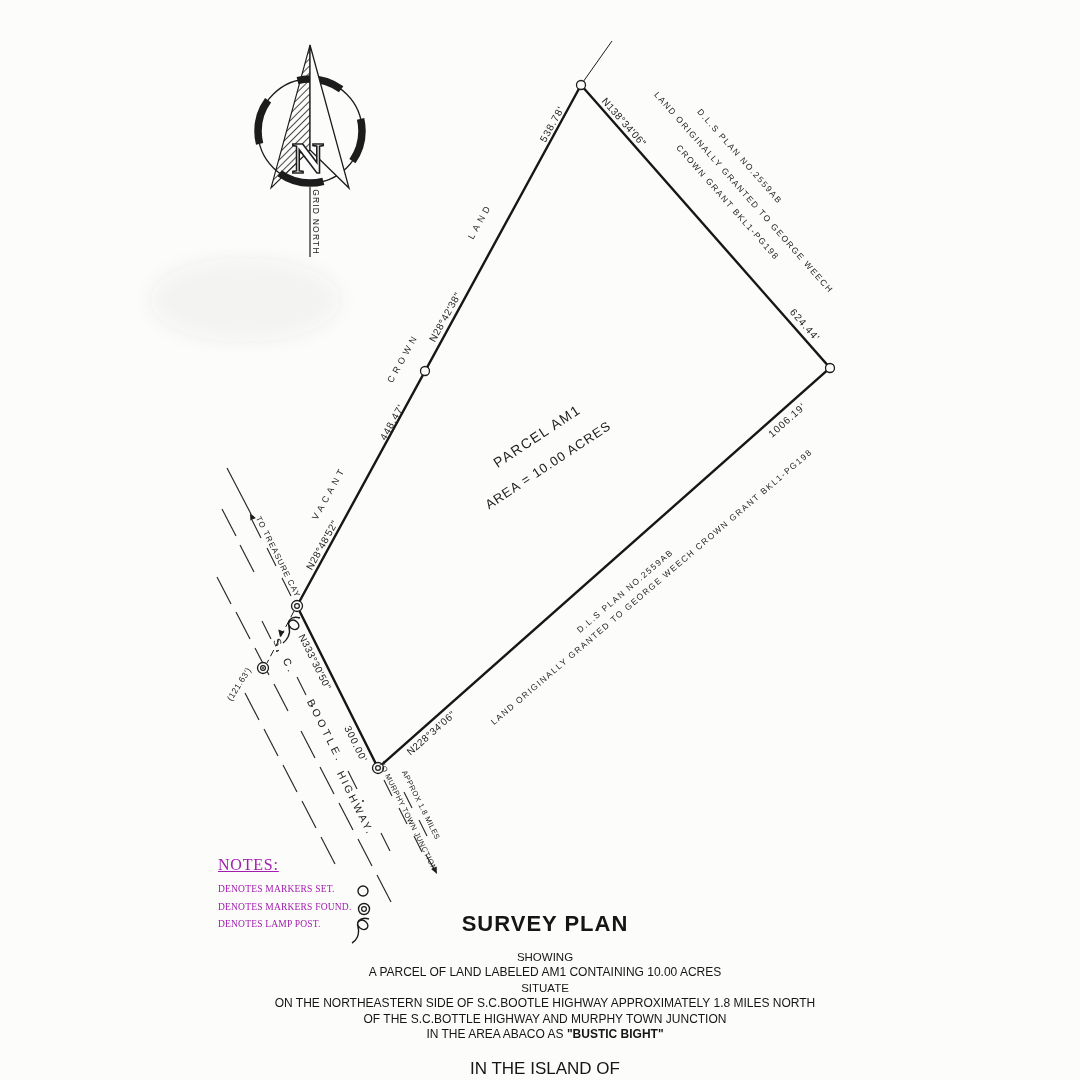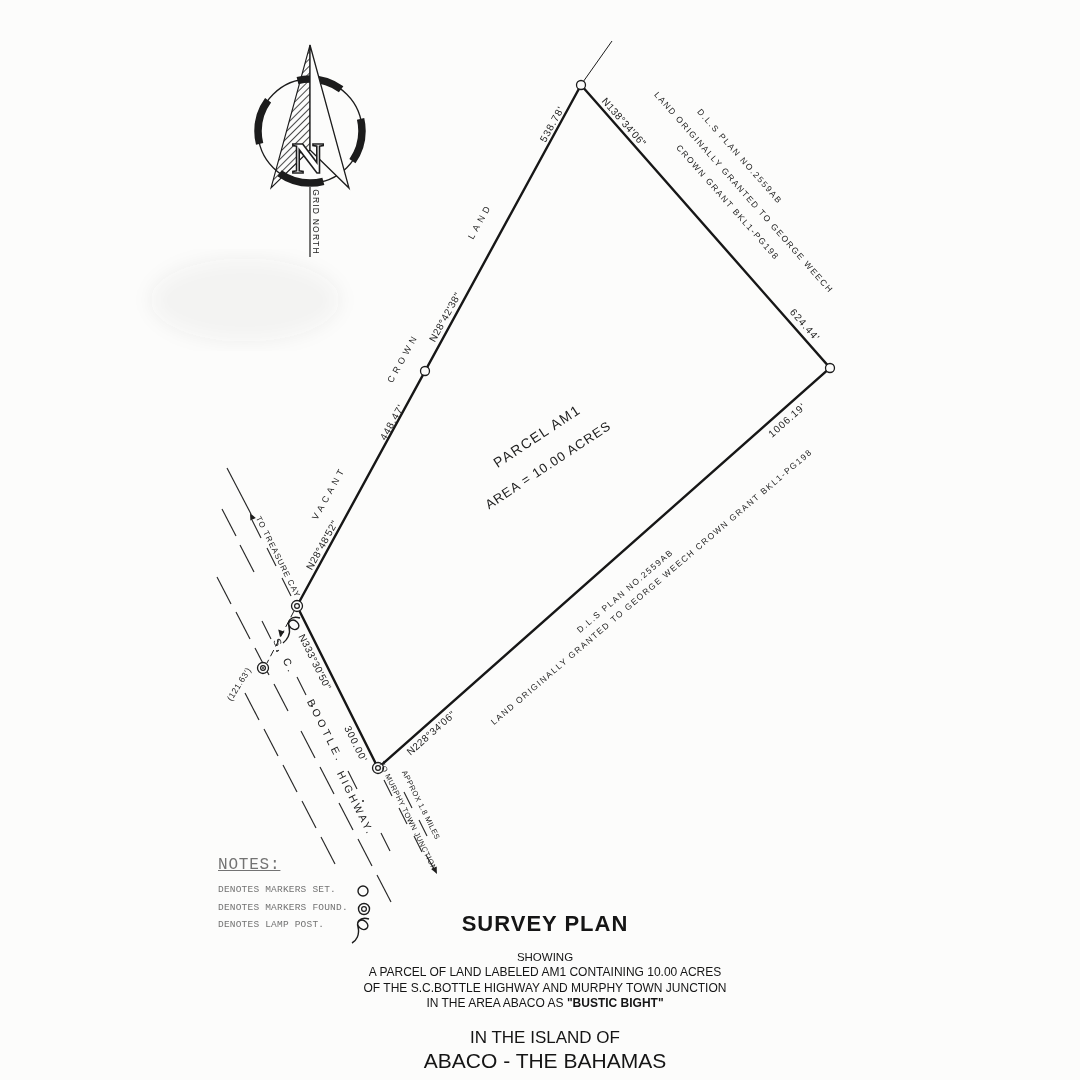--- a/index.html
+++ b/index.html
@@ -9,21 +9,21 @@
   .lbl{
     position:absolute;
     font-family:"Liberation Sans", sans-serif;
     color:#222;
     white-space:nowrap;
     transform-origin:center center;
   }
   .lbl.anchor{transform-origin:0 50%;}
   .notes{
     position:absolute;left:218px;top:856px;
-    font-family:Liberation Mono, monospace;color:#737373;
+    font-family:Liberation Serif, serif;color:#a21caf;
   }
   .notes .ntitle{
     font-size:16px;letter-spacing:0.8px;
     text-decoration:underline;margin-bottom:7px;
   }
   .notes .nitem{font-size:9.5px;line-height:17.6px;letter-spacing:0.2px;}
   .titleblock{
     position:absolute;left:230px;top:912px;width:630px;
     text-align:center;font-family:Liberation Sans, sans-serif;color:#151515;
   }
@@ -178,19 +178,21 @@
     <div class="ntitle">NOTES:</div>
     <div class="nitem">DENOTES MARKERS  SET.</div>
     <div class="nitem">DENOTES MARKERS FOUND.</div>
     <div class="nitem">DENOTES LAMP POST.</div>
   </div>
 
   <div class="titleblock">
     <div class="tb-title">SURVEY PLAN</div>
     <div class="tb-showing">SHOWING</div>
     <div class="tb-line">A PARCEL OF LAND LABELED AM1 CONTAINING 10.00 ACRES</div>
+    <div class="tb-situate">SITUATE</div>
+    <div class="tb-line">ON THE NORTHEASTERN  SIDE OF S.C.BOOTLE HIGHWAY APPROXIMATELY 1.8 MILES NORTH</div>
     <div class="tb-line">OF THE S.C.BOTTLE HIGHWAY AND MURPHY TOWN JUNCTION</div>
     <div class="tb-line"><span>IN THE AREA ABACO AS </span><span class="bold">"BUSTIC BIGHT"</span></div>
     <div class="tb-island">IN THE ISLAND OF</div>
     <div class="tb-place">ABACO - THE BAHAMAS</div>
   </div>
 
 </div>
 
 </body></html>

